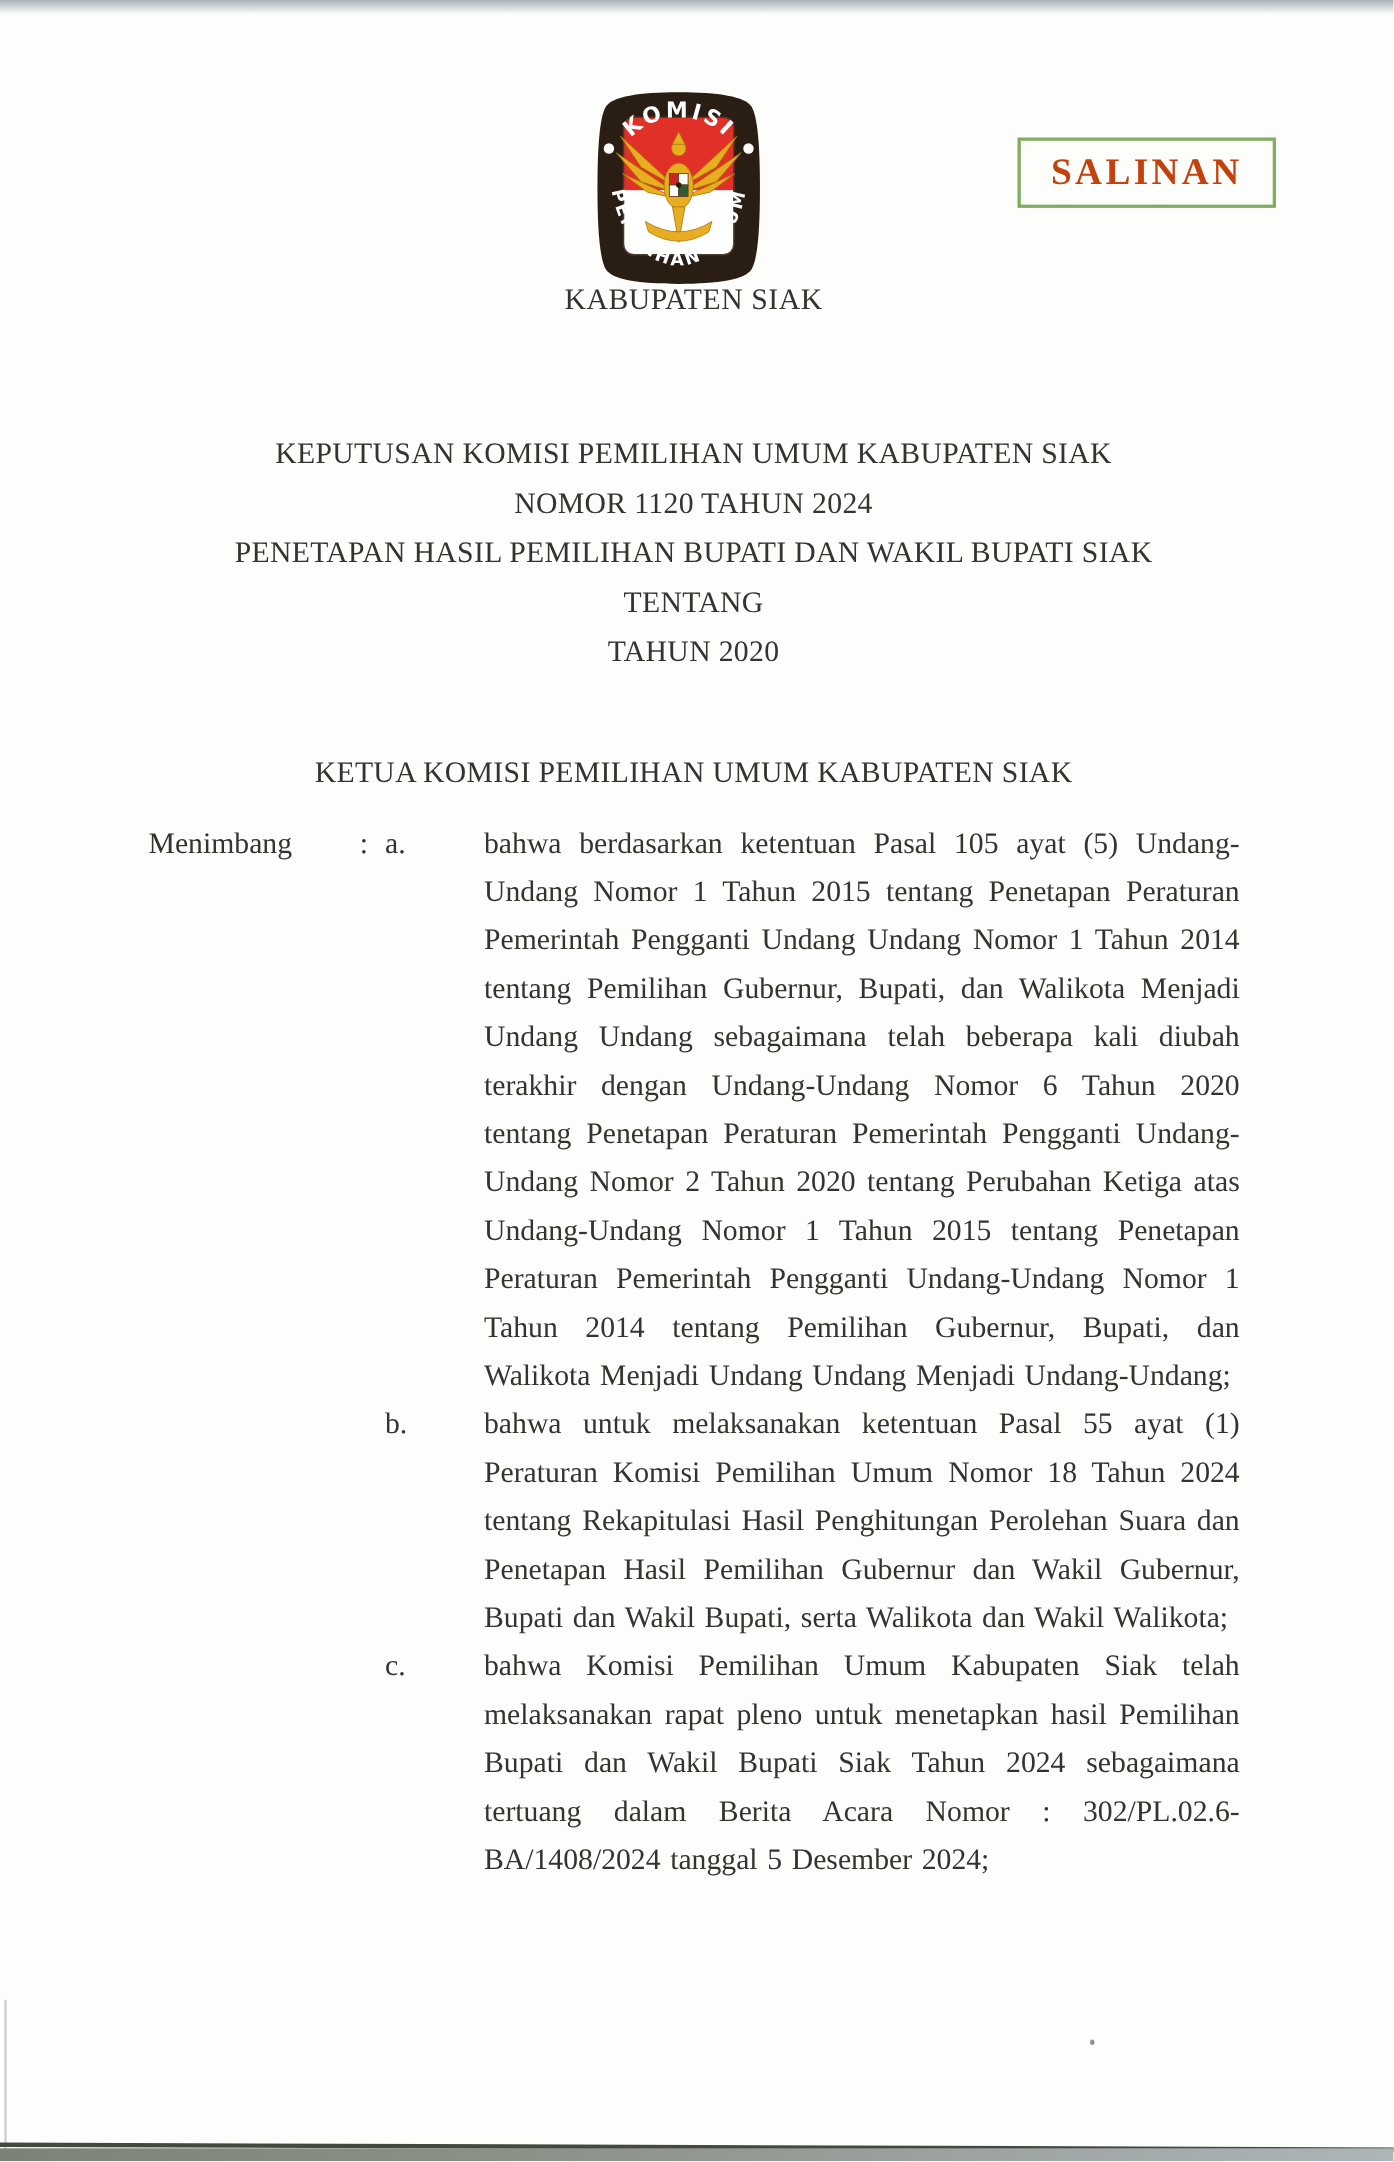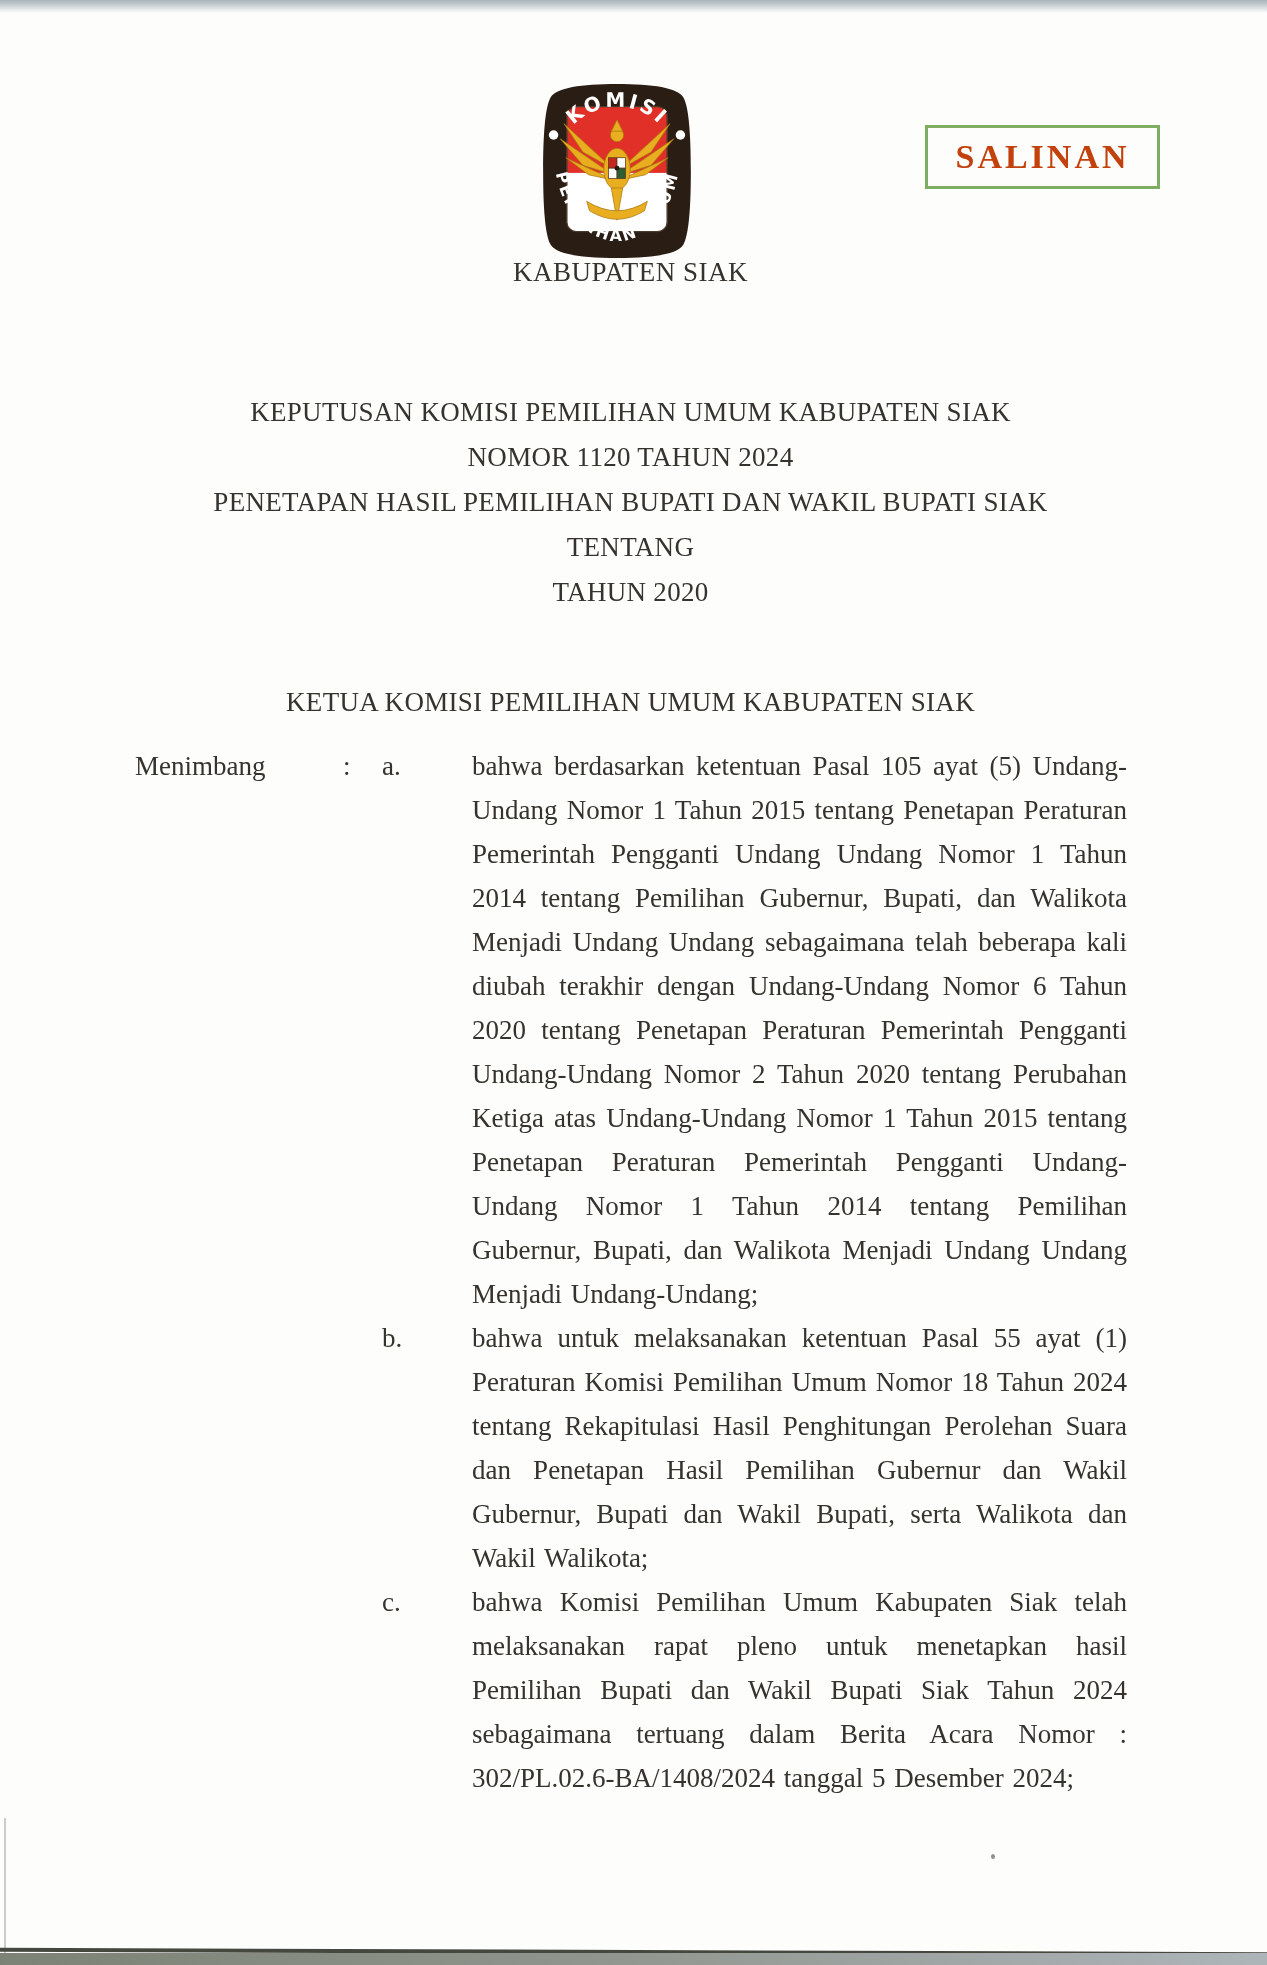--- a/index.html
+++ b/index.html
@@ -28,21 +28,21 @@
     position:absolute; left:138px; top:390px; width:985px; text-align:center;
     font-size:27px; line-height:45px; letter-spacing:0.3px;
   }
   .issuer {
     position:absolute; left:138px; top:639px; width:985px; text-align:center;
     font-size:27px; letter-spacing:0.3px;margin-top:48px;
   }
   .consider {
     position:absolute; left:135px; top:744px; width:992px;
     display:grid; grid-template-columns:192px 23px 1fr;
-    font-size:27px; line-height:44px;gap:16px;
+    font-size:27px; line-height:44px;
   }
   .c-label { grid-column:1; }
   .c-colon { grid-column:2; }
   .c-items { grid-column:3; }
   .c-item { display:flex; }
   .c-letter { flex:0 0 50px; width:50px; }
   .c-text { flex:1; text-align:justify; word-spacing:2px;margin-left:40px; }
   .artifact-dot {
     position:absolute; left:991px; top:1854px; width:4px; height:5px;
     background:#90908c; border-radius:50%;

